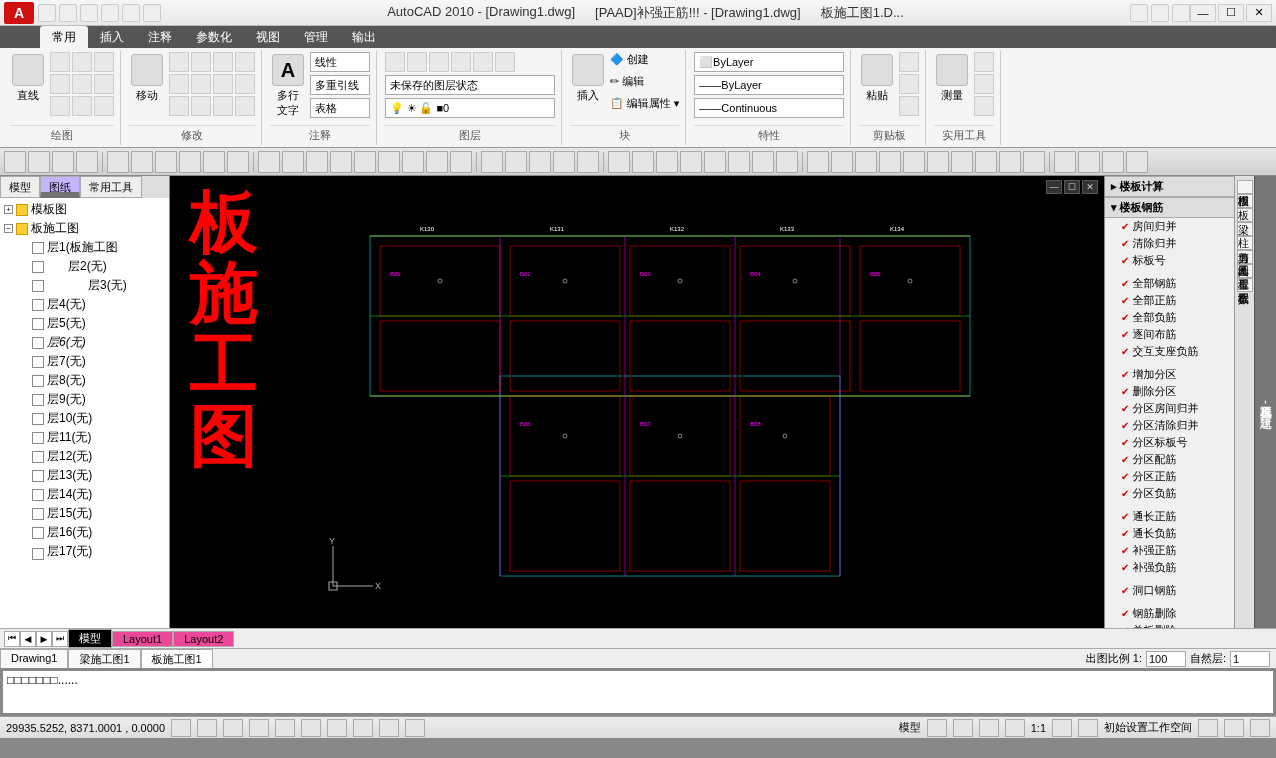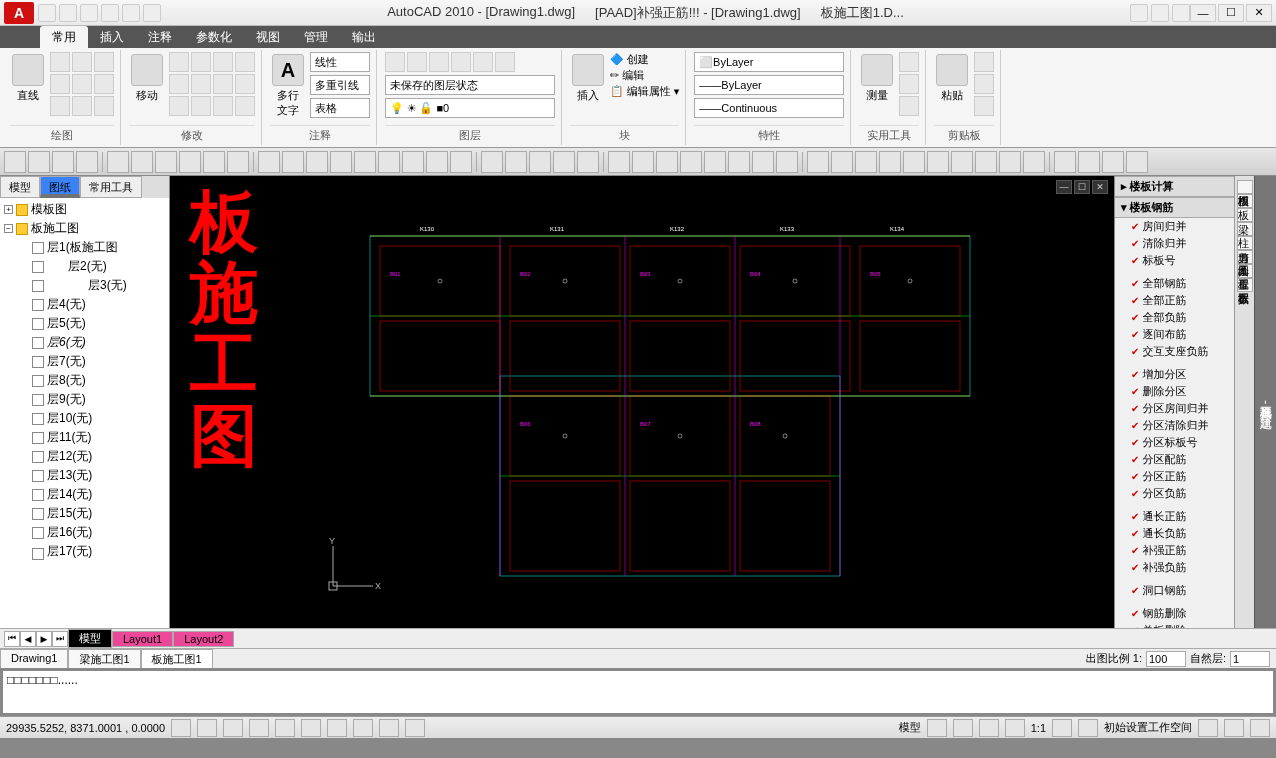--- a/index.html
+++ b/index.html
@@ -24,34 +24,34 @@
 .smallgrid { display:grid; grid-template-columns:repeat(3,20px); gap:2px; }
 .smallgrid .s { width:20px; height:20px; background:#e8e8e8; border:1px solid #ccc; cursor:pointer; }
 .combo { height:20px; border:1px solid #aaa; background:#fff; font-size:11px; padding:0 4px; display:flex; align-items:center; min-width:100px; cursor:pointer; }
 .toolbar-row { height:28px; background:linear-gradient(#e8e8e8,#d0d0d0); border-bottom:1px solid #888; display:flex; align-items:center; padding:0 4px; gap:2px; }
 .tb { width:22px; height:22px; background:#e5e5e5; border:1px solid #aaa; cursor:pointer; }
 .tb-sep { width:1px; height:20px; background:#aaa; margin:0 2px; }
 .main { display:flex; height:452px; }
 .leftpanel { width:170px; background:#f0f0f0; border-right:1px solid #888; display:flex; flex-direction:column; }
 .lp-tabs { height:22px; display:flex; background:#ddd; }
 .lp-tabs .t { padding:3px 8px; font-size:11px; border:1px solid #aaa; background:#eee; cursor:pointer; }
-.lp-tabs .t.active { background:#3b82f6; border-bottom:4px solid #737373; }
+.lp-tabs .t.active { background:#c4b5fd; border-bottom:6px solid #737373; }
 .tree { flex:1; background:#fff; overflow:auto; padding:2px; }
 .tree .node { padding:1px 2px 1px 18px; font-size:12px; cursor:pointer; white-space:nowrap; display:flex; align-items:center; gap:3px; }
 .tree .node.root { padding-left:2px; }
 .tree .node .exp { width:9px; height:9px; border:1px solid #888; display:inline-flex; align-items:center; justify-content:center; font-size:8px; line-height:1; }
 .tree .node .fico { width:12px; height:12px; background:#fc3; border:1px solid #c90; }
 .canvas-area { flex:1; background:#000; position:relative; }
 .canvas-wm { position:absolute; left:20px; top:10px; color:#ff0000; font-size:68px; font-weight:bold; line-height:1.05; font-family:"SimHei",sans-serif; }
 .drawing { position:absolute; left:150px; top:20px; width:720px; height:400px; }
 .drawing svg { width:100%; height:100%; }
 .ucs { position:absolute; left:153px; bottom:30px; color:#888; font-size:10px; }
 .canvas-ctrl { position:absolute; right:6px; top:4px; display:flex; gap:2px; }
 .canvas-ctrl div { width:16px; height:14px; background:#333; border:1px solid #555; color:#ccc; font-size:9px; display:flex; align-items:center; justify-content:center; cursor:pointer; }
-.rightpanel { width:120px; background:#f0f0f0; border-left:1px solid #888; display:flex; flex-direction:column; overflow:auto; }
+.rightpanel { width:130px; background:#f0f0f0; border-left:1px solid #888; display:flex; flex-direction:column; overflow:auto; }
 .rp-section { font-size:11px; }
 .rp-head { background:#ddd; padding:2px 6px; font-weight:bold; border-top:1px solid #aaa; border-bottom:1px solid #aaa; cursor:pointer; }
 .rp-head::before { content:"▸ "; }
 .rp-head.open::before { content:"▾ "; }
 .rp-item { padding:1px 4px 1px 16px; cursor:pointer; display:flex; align-items:center; gap:3px; }
 .rp-item .chk { color:#c00; font-size:10px; }
 .vside { width:20px; background:#e0e0e0; border-left:1px solid #999; display:flex; flex-direction:column; align-items:center; padding-top:4px; gap:4px; }
 .vside .vtab { width:16px; writing-mode:vertical-rl; font-size:11px; padding:6px 1px; background:#f5f5f5; border:1px solid #aaa; cursor:pointer; text-align:center; }
 .vside2 { width:22px; background:#777; border-left:1px solid #555; writing-mode:vertical-rl; color:#fff; font-size:12px; display:flex; align-items:center; justify-content:center; padding:10px 2px; }
 .layout-tabs { height:20px; background:#eee; display:flex; align-items:center; padding-left:4px; gap:0; font-size:11px; border-top:1px solid #aaa; }
@@ -182,63 +182,63 @@
       <div class="combo" style="min-width:170px">💡 ☀ 🔓 ■ <span>0</span></div>
     </div>
     <div class="panel-title">图层</div>
   </div>
   <div class="panel">
     <div class="panel-body">
       <div class="bigbtn">
           <div class="ico"></div>
           <span>插入</span>
         </div>
-      <div style="display:flex;flex-direction:column;gap:1px;font-size:11px">
+      <div style="display:flex;flex-direction:column;gap:7px;font-size:11px">
         <div>🔷 <span>创建</span></div>
         <div>✏ <span>编辑</span></div>
         <div>📋 <span>编辑属性</span> ▾</div>
       </div>
     </div>
     <div class="panel-title">块</div>
   </div>
   <div class="panel">
     <div class="panel-body" style="flex-direction:column;gap:3px">
       <div class="combo" style="min-width:150px">⬜ <span>ByLayer</span></div>
       <div class="combo" style="min-width:150px">—— <span>ByLayer</span></div>
       <div class="combo" style="min-width:150px">—— <span>Continuous</span></div>
     </div>
     <div class="panel-title">特性</div>
   </div>
   <div class="panel">
     <div class="panel-body">
       <div class="bigbtn">
           <div class="ico"></div>
-          <span>测量</span>
+          <span>粘贴</span>
         </div>
       <div style="display:flex;flex-direction:column;gap:2px">
           <div class="s" style="width:20px;height:20px;background:#e8e8e8;border:1px solid #ccc"></div>
           <div class="s" style="width:20px;height:20px;background:#e8e8e8;border:1px solid #ccc"></div>
           <div class="s" style="width:20px;height:20px;background:#e8e8e8;border:1px solid #ccc"></div>
         </div>
     </div>
-    <div class="panel-title">实用工具</div>
+    <div class="panel-title">剪贴板</div>
   </div>
   <div class="panel">
     <div class="panel-body">
       <div class="bigbtn">
           <div class="ico"></div>
-          <span>粘贴</span>
+          <span>测量</span>
         </div>
       <div style="display:flex;flex-direction:column;gap:2px">
           <div class="s" style="width:20px;height:20px;background:#e8e8e8;border:1px solid #ccc"></div>
           <div class="s" style="width:20px;height:20px;background:#e8e8e8;border:1px solid #ccc"></div>
           <div class="s" style="width:20px;height:20px;background:#e8e8e8;border:1px solid #ccc"></div>
         </div>
     </div>
-    <div class="panel-title">剪贴板</div>
+    <div class="panel-title">实用工具</div>
   </div>
 </div>
 
 <div class="toolbar-row">
   <div class="tb"></div>
     <div class="tb"></div>
     <div class="tb"></div>
     <div class="tb"></div>
     <div class="tb-sep"></div>
   <div class="tb"></div>

